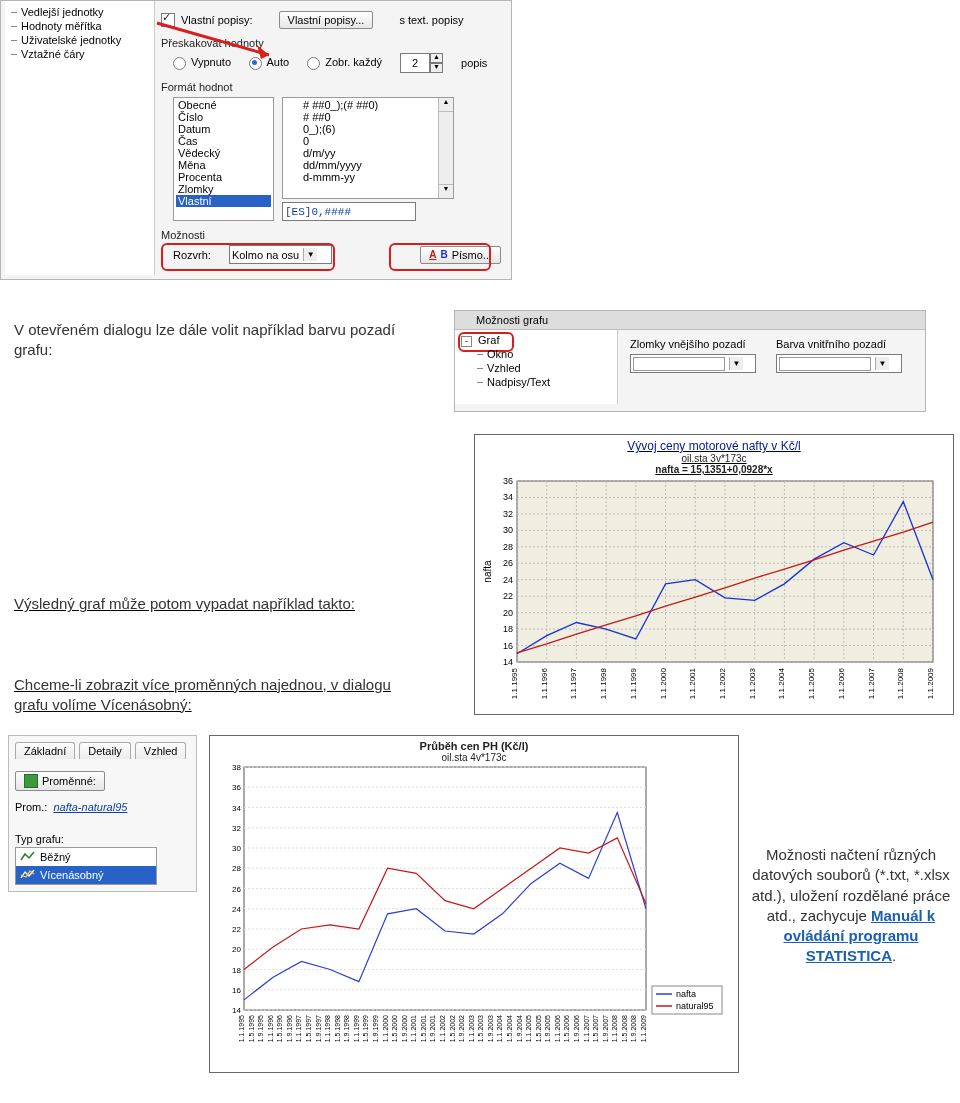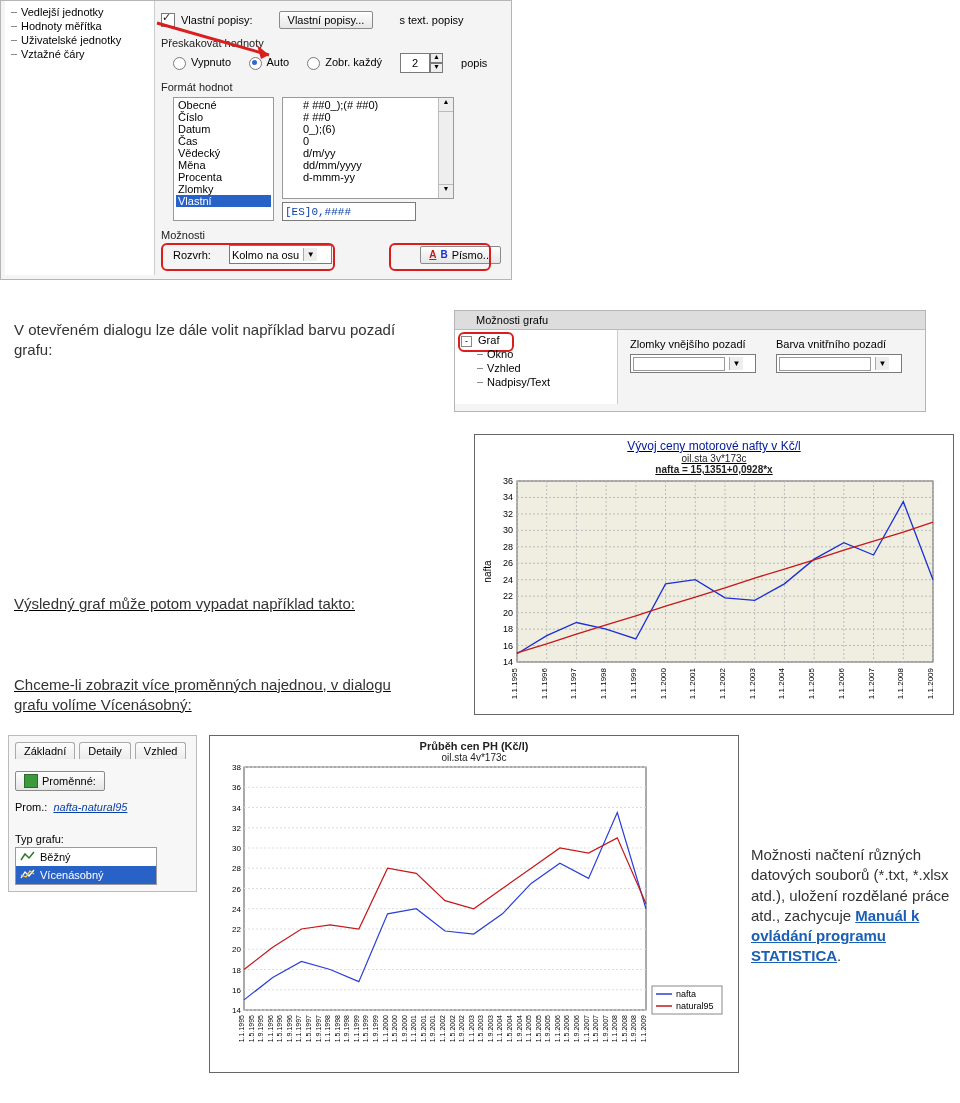--- a/index.html
+++ b/index.html
@@ -398,17 +398,17 @@
         <polyline points="30,236.875 58.71428571428571,214.60000000000002 87.42857142857142,198.39999999999998 116.14285714285714,206.5 144.85714285714283,218.64999999999998 173.57142857142858,150.8125 202.28571428571428,145.75 231,168.02499999999998 259.71428571428567,171.0625 288.42857142857144,150.8125 317.14285714285717,120.43749999999999 345.85714285714283,100.1875 374.57142857142856,115.375 403.2857142857143,49.5625 432,145.75" fill="none" stroke="#2a3fd8" stroke-width="1.2"></polyline>
         <polyline points="30,206.5 58.71428571428571,184.22500000000002 87.42857142857142,166 116.14285714285714,161.95000000000002 144.85714285714283,166 173.57142857142858,105.25 202.28571428571428,110.3125 231,137.64999999999998 259.71428571428567,145.75 288.42857142857144,125.5 317.14285714285717,105.25 345.85714285714283,85 374.57142857142856,90.0625 403.2857142857143,74.875 432,140.6875" fill="none" stroke="#c4181a" stroke-width="1.2"></polyline>
         <rect x="438" y="223" width="70" height="28" fill="#fff" stroke="#888"></rect>
         <line x1="442" y1="231" x2="458" y2="231" stroke="#2a3fd8" stroke-width="1.5"></line>
         <text x="462" y="234" font-size="9">nafta</text>
         <line x1="442" y1="243" x2="458" y2="243" stroke="#c4181a" stroke-width="1.5"></line>
         <text x="462" y="246" font-size="9">natural95</text>
       </svg>
   </div>
 
-  <div class="sec-text" style="width:200px; margin-top:110px;">
+  <div class="sec-text" style="width:200px; margin-top:110px;text-align:center;">
     <span>Možnosti načtení různých datových souborů (*.txt, *.xlsx atd.), uložení rozdělané práce atd., zachycuje </span>
     <a class="manual-link">Manuál k ovládání programu STATISTICA</a><span>.</span>
   </div>
 </div>
 
 </body></html>

